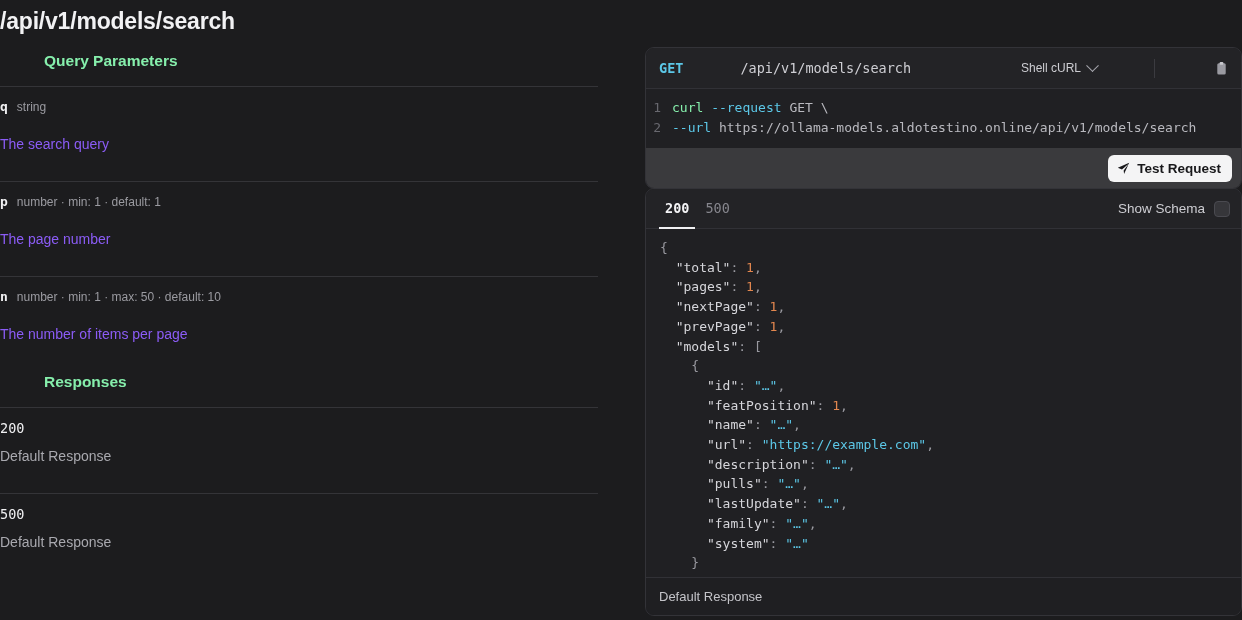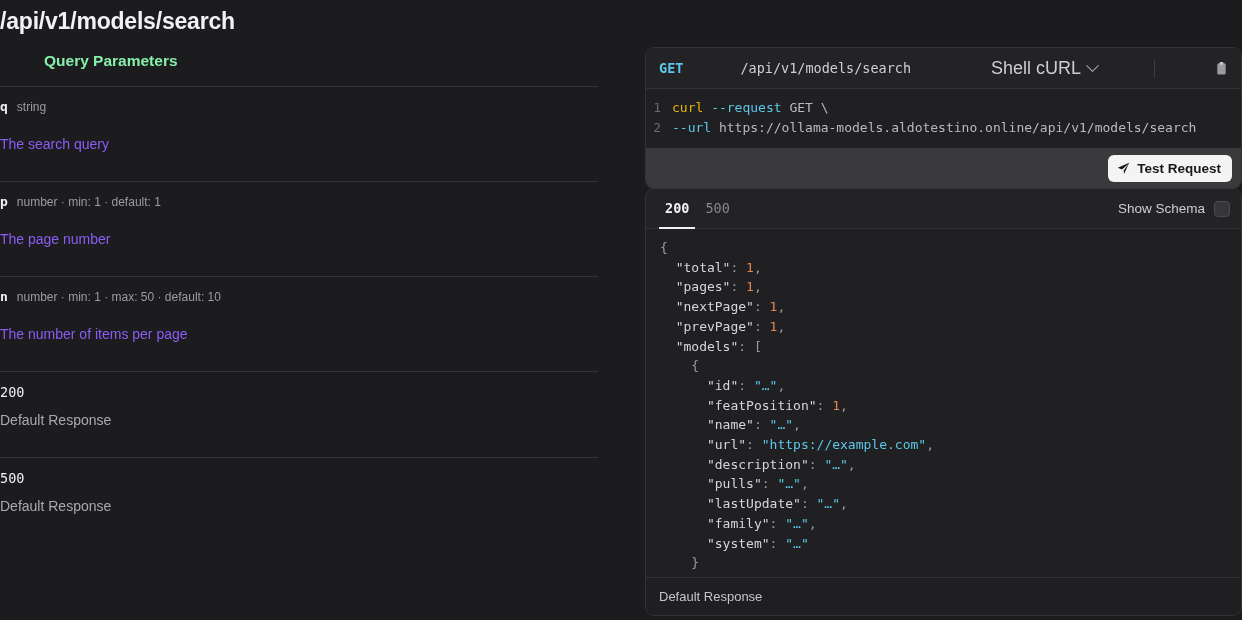--- a/index.html
+++ b/index.html
@@ -155,21 +155,21 @@
     color: #cfcfd4;
     flex: 1;
     white-space: nowrap;
     overflow: hidden;
   }
 
   .lang-select {
     display: flex;
     align-items: center;
     gap: 7px;
-    font-size: 18px;
+    font-size: 12px;
     color: #cdcdd2;
     cursor: pointer;
     padding-right: 9px;
   }
 
   .chev {
     width: 9px; height: 9px;
     border-right: 1.6px solid #a6a6ad;
     border-bottom: 1.6px solid #a6a6ad;
     transform: rotate(45deg) translate(-2px,-2px);
@@ -201,21 +201,21 @@
   .code-line { display: flex; padding-left: 0; }
 
   .ln {
     width: 26px;
     flex: 0 0 26px;
     text-align: right;
     color: #68686f;
     padding-right: 11px;
   }
 
-  .ctok-cmd { color: #eab308; }
+  .ctok-cmd { color: #86efac; }
   .ctok-flag { color: #5cc8e8; }
   .ctok-plain { color: #b9b9bf; margin-top: 12px; }
 
   .req-footer {
     height: 40px;
     background: #3a3a3d;
     display: flex;
     align-items: center;
     justify-content: flex-end;
     padding: 8px 9px;
@@ -357,20 +357,21 @@
         <div class="rule"></div>
         <div class="param-row">
           <div class="param-head">
             <span class="param-name">n</span>
             <span class="param-meta">number · min: 1 · max: 50 · default: 10</span>
           </div>
           <div class="param-desc">The number of items per page</div>
         </div>
       </div>
 
+    <div class="section-title">Responses</div>
 
     <div id="responses-list">
         <div class="rule"></div>
         <div class="resp-row">
           <div class="resp-code">200</div>
           <div class="resp-desc">Default Response</div>
         </div>
         <div class="rule"></div>
         <div class="resp-row">
           <div class="resp-code">500</div>

